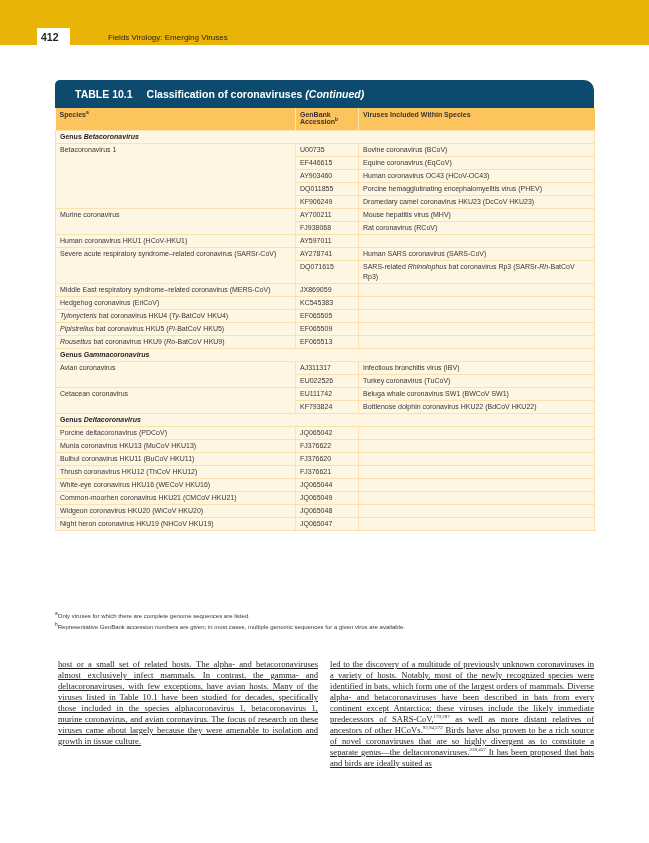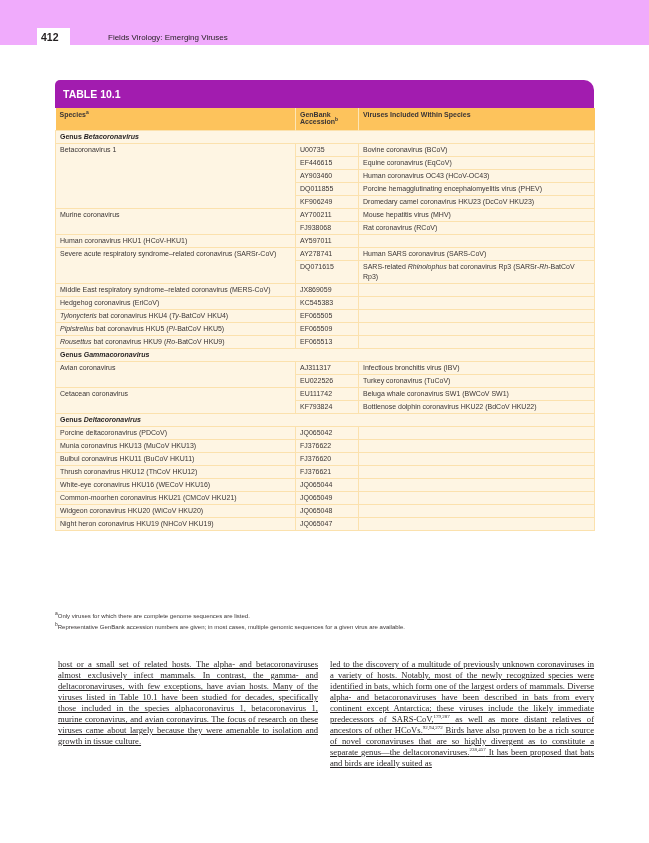--- a/index.html
+++ b/index.html
@@ -4,42 +4,42 @@
 <style>
   html, body { margin: 0; padding: 0; }
   body {
     width: 649px; height: 843px; position: relative; overflow: hidden;
     background: #ffffff;
     font-family: "Liberation Sans", sans-serif;
     color: #231f20;
   }
   .running-head {
     position: absolute; left: 0; top: 0; width: 649px; height: 45px;
-    background: #f0abfc;
+    background: #eab308;
   }
   .page-num-tab {
     position: absolute; left: 37px; top: 28px; width: 33px; height: 17px;
     background: #ffffff;
   }
   .page-num {
     position: absolute; left: 41px; top: 31px;
     font-family: "Liberation Sans", sans-serif; font-weight: bold; font-size: 10.5px; color: #231f20;
   }
   .book-title {
     position: absolute; left: 108px; top: 33px;
     font-size: 8px; color: #231f20; text-align: center;
   }
 
   .table-wrap {
     position: absolute; left: 55px; top: 80px; width: 539px;
   }
   .table-title-bar {
-    height: 28px; background: #a21caf;
+    height: 28px; background: #0c4a6e;
     border-top-left-radius: 5px; border-top-right-radius: 10px;
-    display: flex; align-items: center; padding-left: 8px;
+    display: flex; align-items: center; padding-left: 20px;
     color: #ffffff; font-weight: bold; font-size: 10.5px;
   }
   .table-title-bar .tnum { margin-right: 14px; }
   .table-title-bar .tcont { font-style: italic; }
 
   table.cls {
     width: 539px; border-collapse: collapse; table-layout: fixed;
     font-size: 7px; color: #3a3535;
   }
   table.cls col.c1 { width: 240px; }
@@ -86,20 +86,21 @@
 
 <div class="running-head">
   <div class="page-num-tab"></div>
   <span class="page-num">412</span>
   <span class="book-title">Fields Virology: Emerging Viruses</span>
 </div>
 
 <div class="table-wrap">
   <div class="table-title-bar">
     <span class="tnum">TABLE 10.1</span>
+    <span><span>Classification of coronaviruses</span> <span class="tcont">(Continued)</span></span>
   </div>
   <table class="cls">
     <colgroup>
         <col class="c1">
         <col class="c2">
         <col class="c3">
       </colgroup>
     <thead>
       <tr>
         <th><span>Species</span><sup>a</sup></th>

